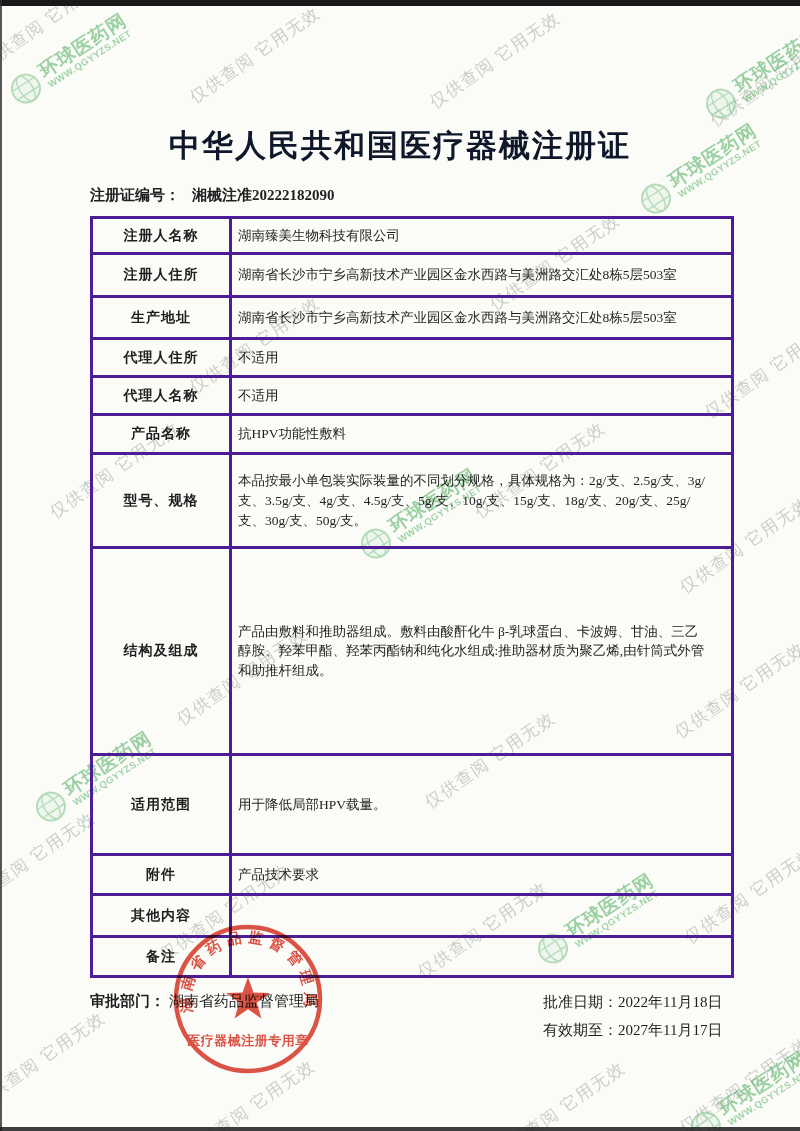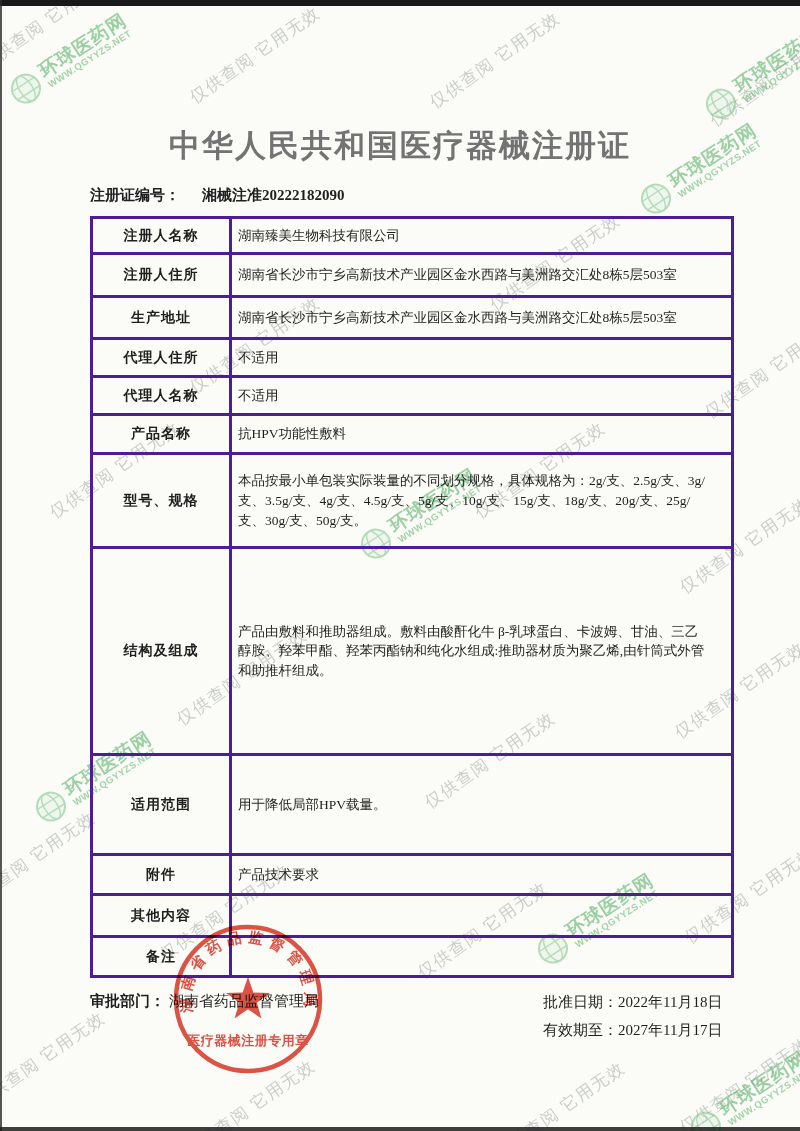--- a/index.html
+++ b/index.html
@@ -26,24 +26,24 @@
   }
   .wm-green .gtxt{display:flex;flex-direction:column;line-height:1.05;}
   .wm-green .t1{font-size:19px;font-weight:bold;color:#4fae5c;letter-spacing:1px;
     text-shadow:0 0 2px #ffffff;}
   .wm-green .t2{font-size:9.5px;font-weight:bold;color:#58b365;letter-spacing:.5px;}
 
   
   .content{position:absolute;inset:0;z-index:2;}
   .title{
     position:absolute;left:0;top:125px;width:800px;text-align:center;
-    font-size:31px;font-weight:bold;letter-spacing:2px;color:#737373;
+    font-size:31px;font-weight:bold;letter-spacing:2px;color:#0f172a;
   }
   .certno{position:absolute;left:90px;top:186px;font-size:15px;font-weight:bold;}
-  .certno .num{font-family:"Liberation Serif",serif;margin-left:22px;}
+  .certno .num{font-family:"Liberation Serif",serif;margin-left:12px;}
 
   table.cert{
     position:absolute;left:90px;top:216px;width:644px;
     border-collapse:collapse;table-layout:fixed;
   }
   table.cert td{border:3px solid #4c1d95;vertical-align:middle;background:transparent;}
   td.lbl{
     width:132px;text-align:center;font-weight:bold;font-size:14px;
     letter-spacing:1px;padding:2px;
   }

